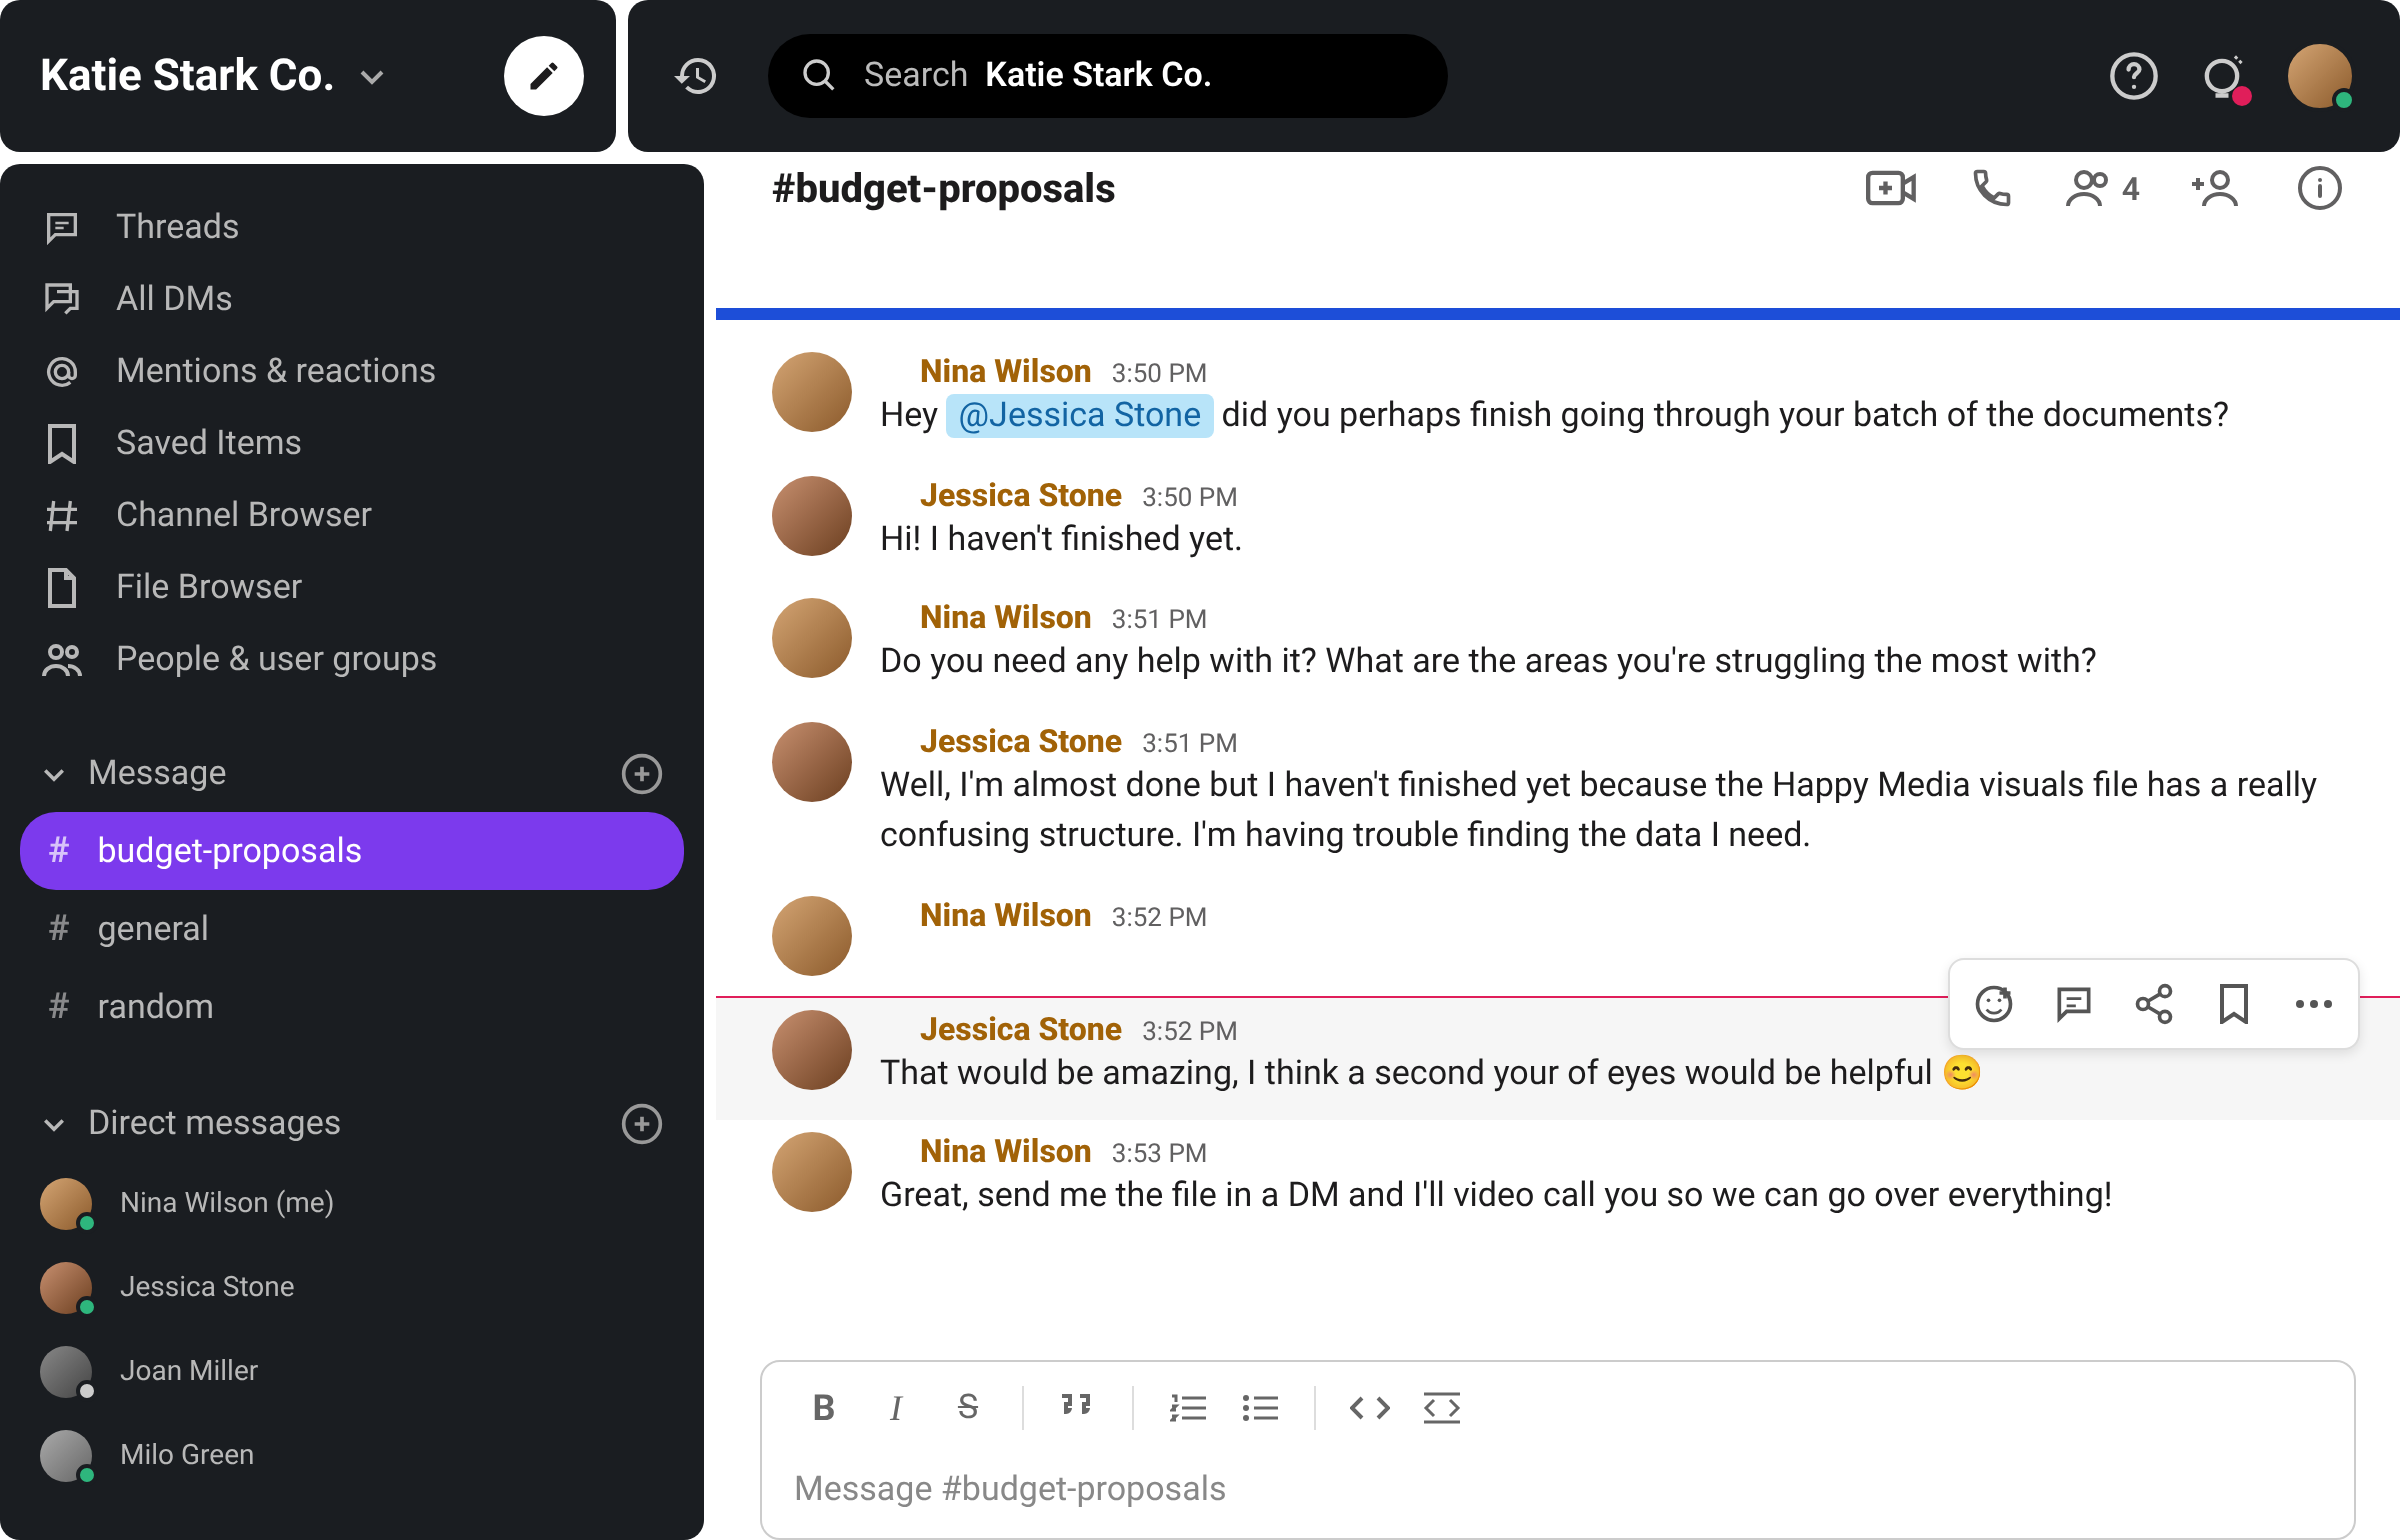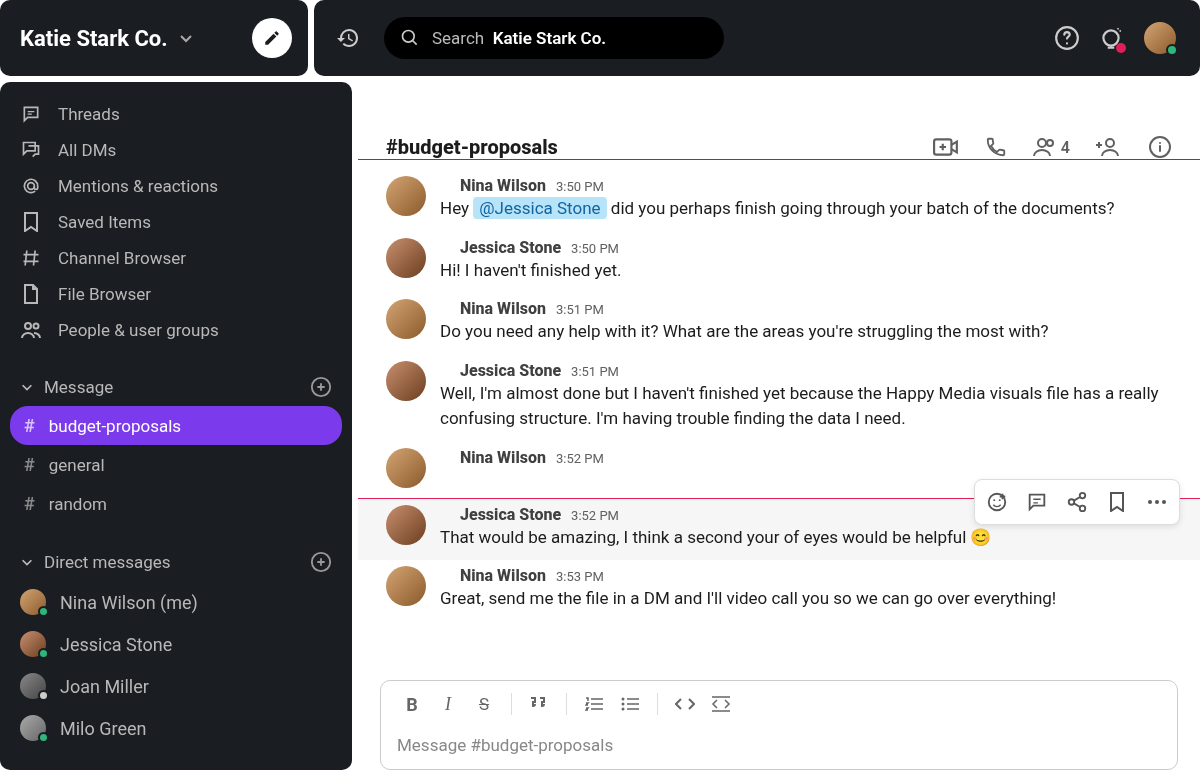--- a/index.html
+++ b/index.html
@@ -23,34 +23,34 @@
 .sidebar { width: 352px; background: #1a1d21; border-radius: 10px; color: #b8b8b8; padding: 14px 10px; overflow-y: auto; }
 .nav-item { display: flex; align-items: center; gap: 16px; padding: 8px 10px; font-size: 17px; cursor: pointer; }
 .nav-item .ico { width: 22px; display: flex; justify-content: center; }
 .section-head { display: flex; align-items: center; padding: 8px 10px; margin-top: 20px; cursor: pointer; }
 .section-head .caret { margin-right: 10px; }
 .section-head .lbl { font-size: 17px; }
 .section-head .plus { margin-left: auto; color: #999; }
 .chan { display: flex; align-items: center; gap: 14px; padding: 9px 14px; font-size: 17px; border-radius: 18px; cursor: pointer; }
 .chan.active { background: #7c3aed; color: #fff; }
 .chan .hash { opacity: 0.7; font-size: 18px; font-weight: 600; }
-.dm-item { display: flex; align-items: center; gap: 14px; padding: 8px 10px; font-size: 18px; cursor: pointer; }
+.dm-item { display: flex; align-items: center; gap: 14px; padding: 8px 10px; font-size: 14px; cursor: pointer; }
 .dm-av { width: 26px; height: 26px; border-radius: 50%; position: relative; }
 .dm-av .pr { position: absolute; bottom: -2px; right: -3px; width: 11px; height: 11px; border-radius: 50%; border: 2px solid #1a1d21; }
 .content { flex: 1; background: #fff; border-radius: 10px 10px 0 0; display: flex; flex-direction: column; min-height: 0; }
-.chan-header { height: 78px; display: flex; align-items: flex-end; padding: 0 28px; border-bottom: 1px solid #1d4ed8; }
+.chan-header { height: 78px; display: flex; align-items: flex-start; padding: 0 28px; border-bottom: 6px solid #1d4ed8; }
 .chan-title { font-size: 20px; font-weight: 800; color: #1d1c1d; }
 .chan-actions { margin-left: auto; display: flex; align-items: center; gap: 26px; color: #616061; }
 .chan-actions .cnt { font-size: 16px; font-weight: 600; margin-left: 4px; }
 .messages { flex: 1; overflow-y: auto; padding: 10px 0 0 0; }
 .msg { display: flex; padding: 6px 28px 10px 28px; gap: 14px; position: relative; }
 .msg .av { width: 40px; height: 40px; border-radius: 50%; flex-shrink: 0; }
 .msg-body { flex: 1; }
 .msg-head { display: flex; align-items: baseline; gap: 10px; }
-.msg-author { font-weight: 800; font-size: 16px; color: #404040; padding-left: 20px; }
+.msg-author { font-weight: 800; font-size: 16px; color: #a16207; padding-left: 20px; }
 .msg-time { font-size: 13px; color: #616061; }
 .msg-text { font-size: 17px; color: #1d1c1d; line-height: 1.5; margin-top: 1px; }
 .mention { background: #b8e4f9; color: #1264a3; padding: 1px 6px; border-radius: 4px; }
 .msg.highlight { background: #f6f6f6; border-top: 1px solid #e01e5a; }
 .hover-toolbar { position: absolute; top: -20px; right: 20px; background: #fff; border: 1px solid #ddd; border-radius: 8px; display: flex; align-items: center; padding: 4px; gap: 4px; box-shadow: 0 2px 6px rgba(0,0,0,0.1); }
 .hover-toolbar .tb { width: 36px; height: 36px; display: flex; align-items: center; justify-content: center; color: #555; cursor: pointer; }
 .composer { margin: 10px 22px 0 22px; border: 1px solid #ccc; border-radius: 10px; }
 .fmt-bar { display: flex; align-items: center; padding: 10px 16px; gap: 6px; color: #666; }
 .fmt-bar .fb { width: 30px; height: 26px; display: flex; align-items: center; justify-content: center; cursor: pointer; }
 .fmt-bar .sep { width: 1px; height: 22px; background: #ddd; margin: 0 6px; }

